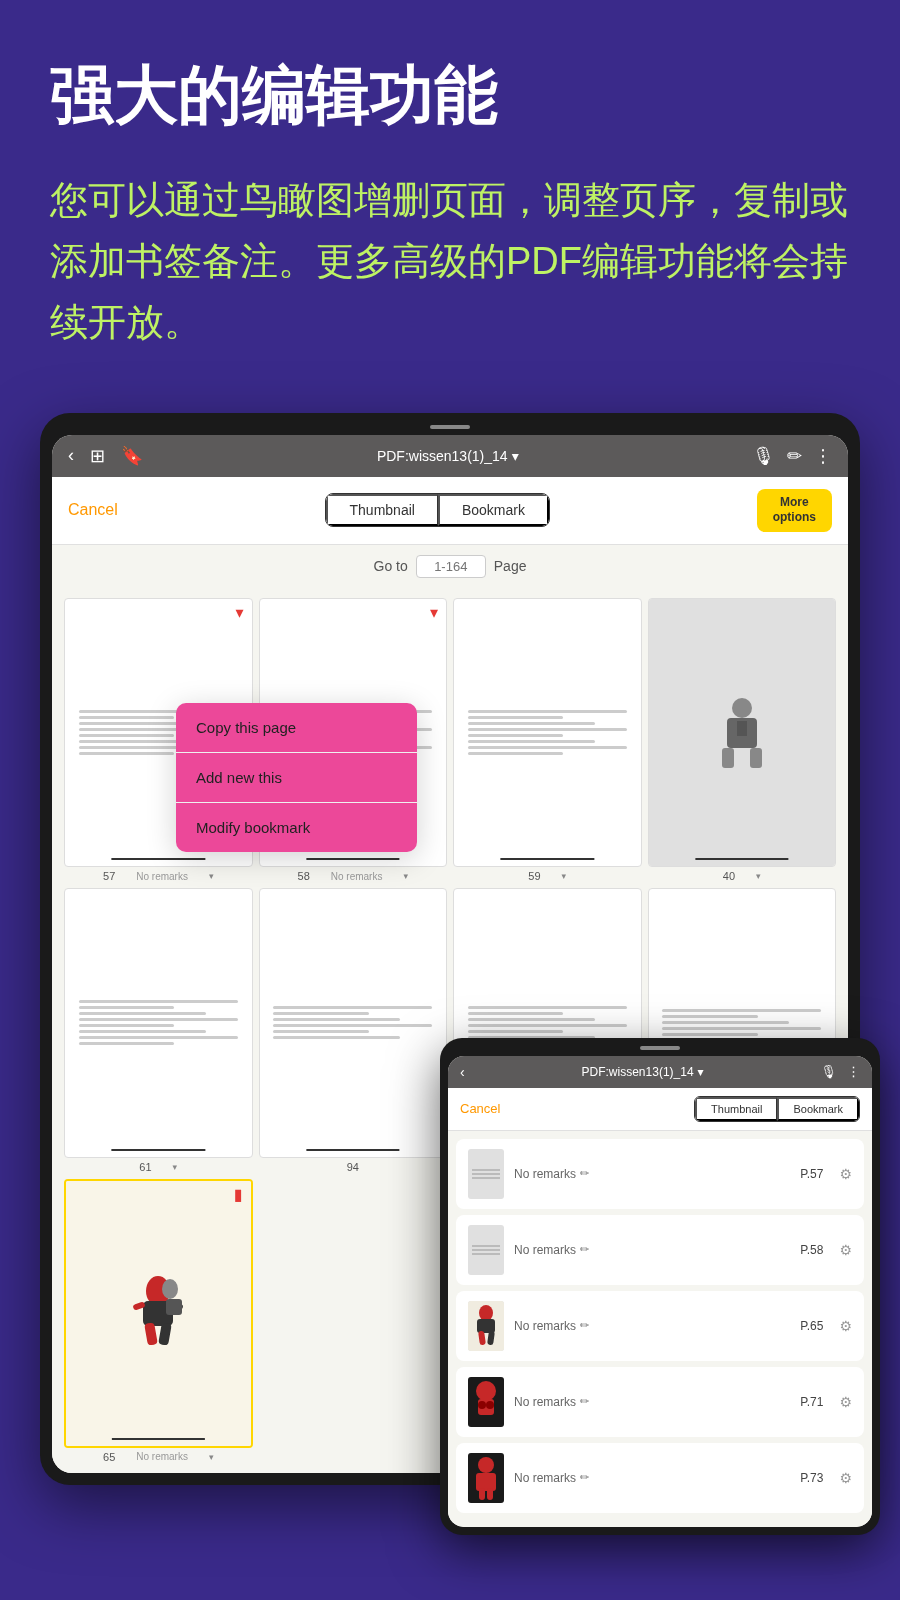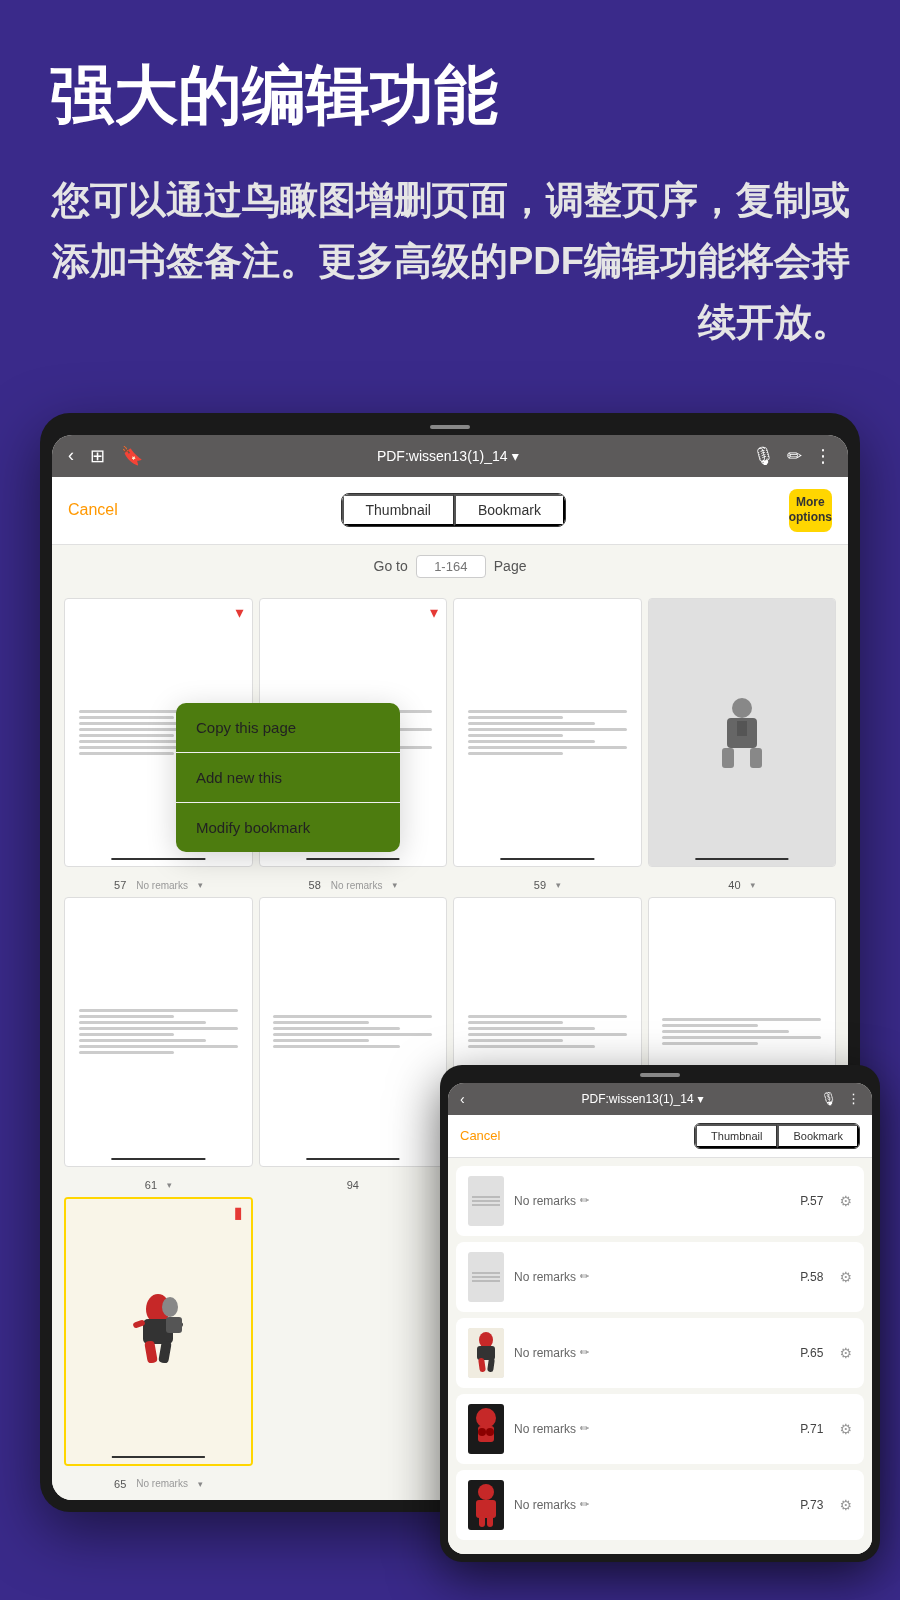--- a/index.html
+++ b/index.html
@@ -5,36 +5,35 @@
     * { box-sizing: border-box; margin: 0; padding: 0; }
     body {
       width: 900px;
       min-height: 1600px;
       background: #3a2a8a;
       font-family: -apple-system, 'PingFang SC', 'Helvetica Neue', Arial, sans-serif;
       overflow-x: hidden;
     }
 
     .hero-section {
-      padding: 60px 50px 40px 50px;
+      padding: 60px 35px 40px 50px;
       color: #fff;
     }
     .hero-title {
       font-size: 64px;
       font-weight: 900;
       line-height: 1.1;
       margin-bottom: 40px;
       color: #fff;
     }
     .hero-desc {
       font-size: 38px;
       line-height: 1.6;
-      color: #e5e5e5;
-      font-weight: 700;
-      text-align: right;
+      color: #bef264;
+      font-weight: 400;
     }
 
     .device-area {
       padding: 20px 40px 40px 40px;
       position: relative;
     }
 
     
     .tablet-main {
       background: #1a1a1a;
@@ -108,21 +107,21 @@
     .tab-btn.active {
       background: #fff;
       color: #333;
     }
     .tab-btn:first-child { border-right: 1.5px solid #333; }
     .more-options-btn {
       background: #ffd600;
       color: #333;
       font-size: 12px;
       font-weight: 700;
-      padding: 6px 0;
+      padding: 6px 16px;
       border-radius: 8px;
       text-align: center;
       line-height: 1.3;
     }
 
     
     .goto-row {
       background: #f5f5f0;
       padding: 10px;
       display: flex;
@@ -203,37 +202,37 @@
       width: 100%;
       height: 100%;
       display: flex;
       align-items: center;
       justify-content: center;
       background: #e0e0e0;
     }
     .thumb-label {
       font-size: 11px;
       color: #555;
-      margin-top: 12px;
-      display: flex;
-      align-items: center;
-      gap: 10px;
+      margin-top: 3px;
+      display: flex;
+      align-items: center;
+      gap: 21px;
     }
     .no-remarks { color: #999; font-size: 10px; }
     .chevron-down { font-size: 9px; color: #888; }
 
     
     .context-menu {
       position: absolute;
       top: 310px;
       left: 176px;
-      background: #4d7c0f;
+      background: #ec4899;
       border-radius: 10px;
       box-shadow: 0 6px 30px rgba(0,0,0,0.18);
-      width: 224px;
+      width: 241px;
       overflow: hidden;
       z-index: 10;
     }
     .menu-item {
       padding: 16px 20px;
       font-size: 15px;
       color: #222;
       border-bottom: 1px solid #f0f0f0;
       cursor: pointer;
     }

